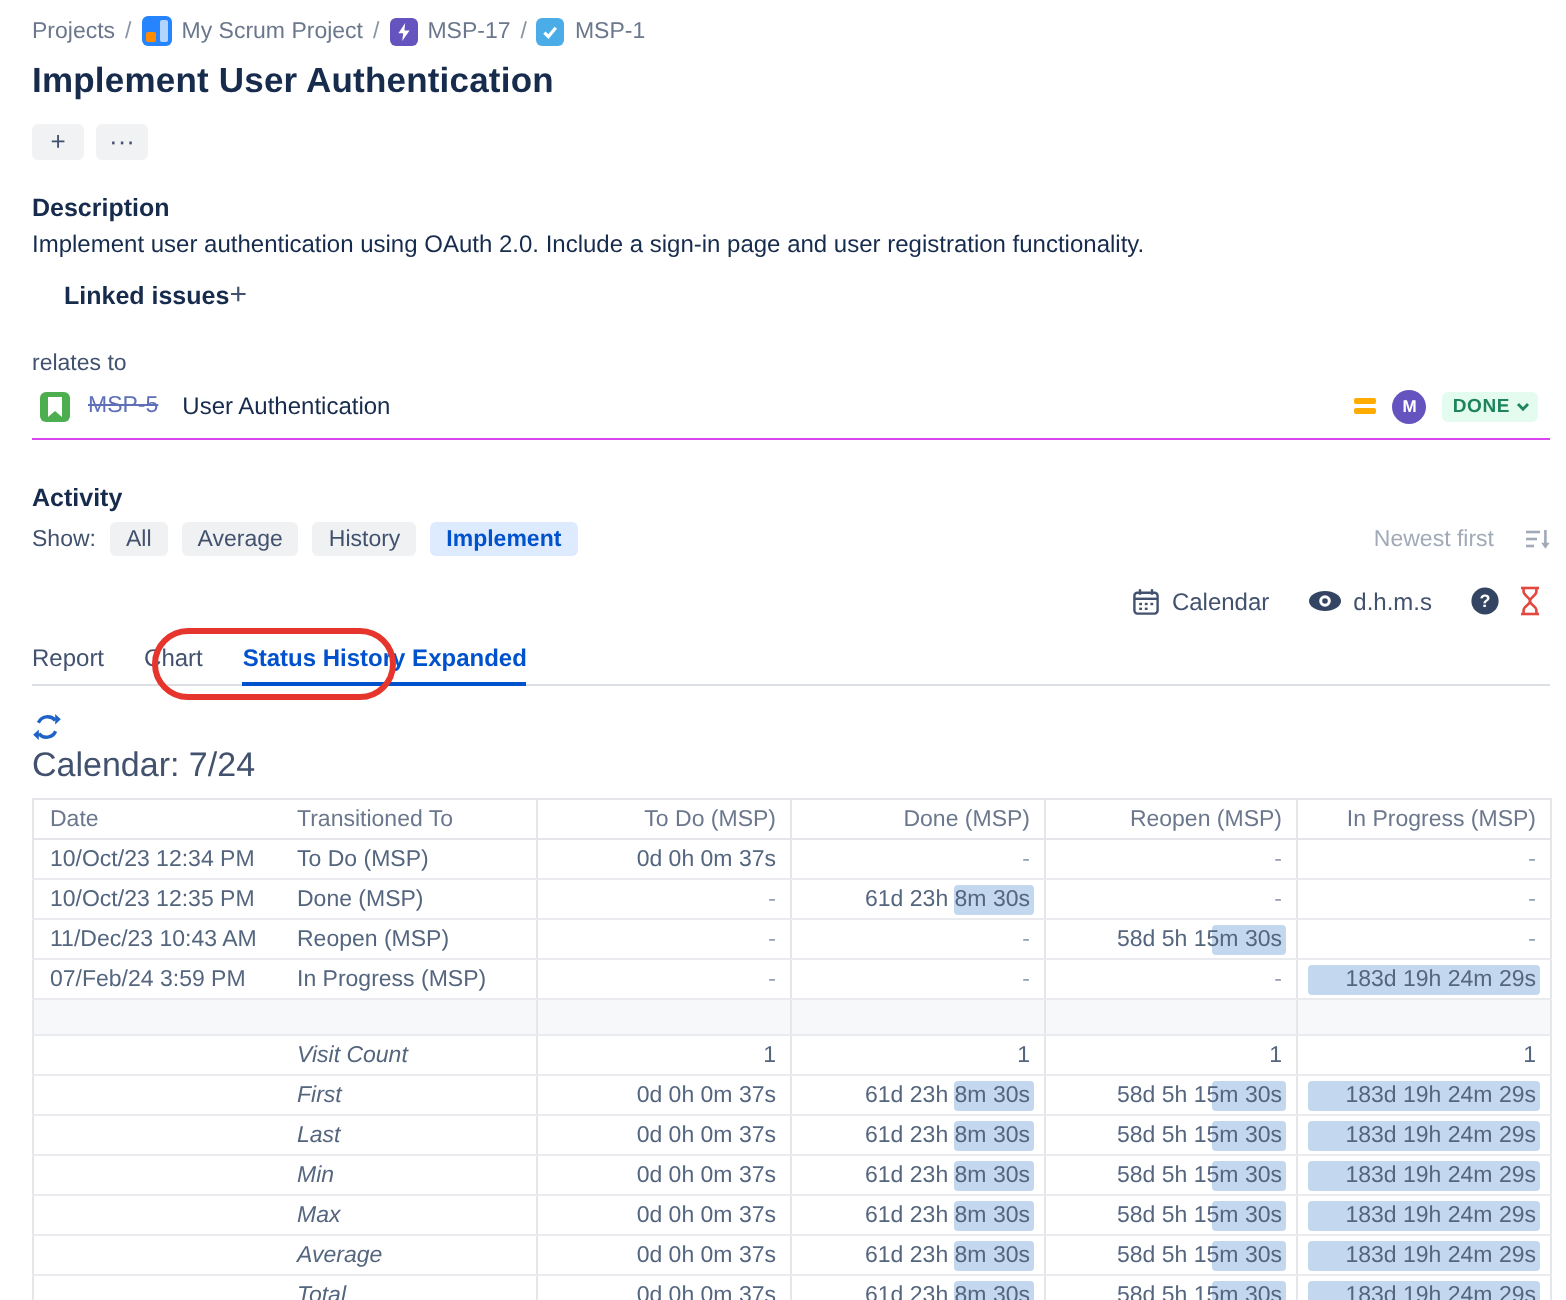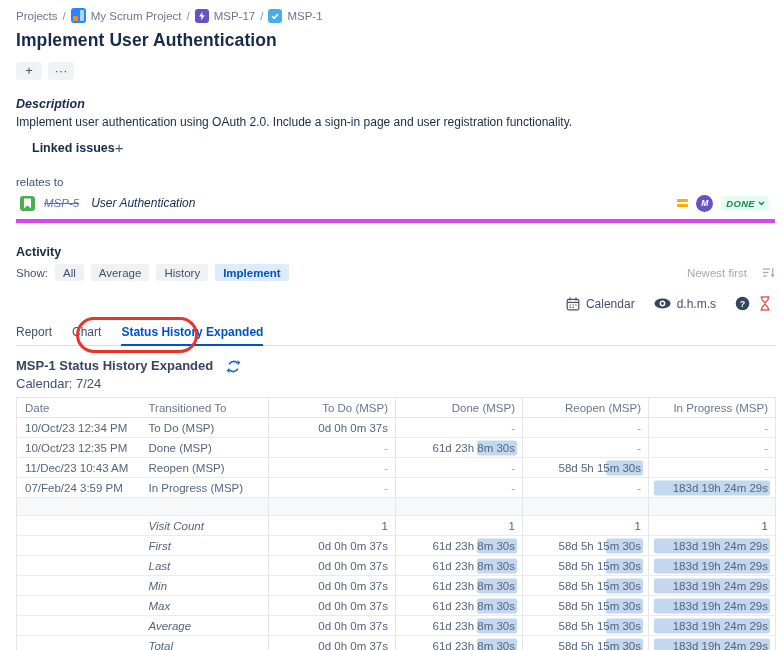--- a/index.html
+++ b/index.html
@@ -19,28 +19,28 @@
   .task-ic { background:#4bade8; }
 
   
   .page-title { margin-top:7px; font-size:17.5px; font-weight:bold; color:#172b4d; letter-spacing:.1px; }
   .actions { margin-top:11px; display:flex; gap:6px; }
   .act-btn { width:26px; height:18px; background:#f1f2f4; border:none; border-radius:3px;
     color:#42526e; font-size:13px; line-height:16px; cursor:pointer; display:flex; align-items:center; justify-content:center; }
 
   
   .sec-h { font-size:12.5px; font-weight:bold; color:#172b4d; }
-  .desc-h { margin-top:17px;font-style:italic; }
+  .desc-h { margin-top:17px; }
   .desc-body { margin-top:4px; font-size:12px; color:#172b4d; }
 
   
   .linked-h { margin-top:12px; display:flex; justify-content:flex-start; align-items:center; padding-right:4px;padding-left:16px; }
   .plus-plain { font-size:15px; color:#42526e; cursor:pointer; line-height:14px; }
   .relates { margin-top:21px; font-size:11.5px; color:#42526e; }
-  .issue-row-wrap { margin-top:4px; border-bottom:4px solid #d946ef; padding-bottom:5px;font-style:italic; }
+  .issue-row-wrap { margin-top:4px; border-bottom:1px solid #d946ef; padding-bottom:5px; }
   .issue-row { display:flex; align-items:center; height:22px; padding:0 6px 0 4px; }
   .story-ic { width:15px; height:15px; border-radius:3px; background:#4cae4f; display:flex; align-items:center; justify-content:center; }
   .issue-key { margin-left:9px; font-size:11.5px; color:#5e6fb8; text-decoration:line-through; }
   .issue-sum { margin-left:12px; font-size:12px; color:#172b4d; }
   .issue-right { margin-left:auto; display:flex; align-items:center; gap:8px; }
   .prio { display:flex; flex-direction:column; gap:2px; }
   .prio b { display:block; width:11px; height:3px; border-radius:1px; background:#ffab00; }
   .avatar { width:17px; height:17px; border-radius:50%; background:#6554c0; color:#fff; font-size:8.5px; font-weight:bold;
     display:flex; align-items:center; justify-content:center; }
   .done-badge { display:inline-flex; align-items:center; gap:3px; background:#e3fcef; color:#1f845a;
@@ -63,21 +63,21 @@
   .tab { cursor:pointer; position:relative; }
   .tab.active { color:#0052cc; font-weight:bold; }
   .tab.active::after { content:""; position:absolute; left:0; right:0; bottom:-7px; height:2px; background:#0052cc; }
   .annotation { position:absolute; left:60px; top:-8px; width:122px; height:36px;
     border:3px solid #e5352c; border-radius:18px; pointer-events:none; }
 
   
   .report-title-row { margin-top:10px; display:flex; align-items:center; gap:13px; }
   .report-title { font-size:13px; font-weight:bold; color:#344563; }
   .refresh { cursor:pointer; display:inline-flex; margin-top:3px; }
-  .cal-note { margin-top:2px; font-size:13px; color:#42526e; }
+  .cal-note { margin-top:2px; font-size:17px; color:#42526e; }
 
   
   table.status { margin-top:6px; width:759px; table-layout:fixed; border-collapse:collapse;
     font-size:11.5px; color:#54657e; border-left:1px solid #e4e6ea; border-right:1px solid #e4e6ea; }
   table.status col.c1{width:124px} table.status col.c2{width:128px} table.status col.c3{width:127px}
   table.status col.c4{width:127px} table.status col.c5{width:126px} table.status col.c6{width:127px}
   table.status th { height:20px; font-weight:normal; color:#6b778c; text-align:left; padding:0 7px 0 8px;
     border-top:1px solid #e4e6ea; border-bottom:1px solid #e4e6ea; }
   table.status th.num { text-align:right; }
   table.status td { height:20px; border-bottom:1px solid #e9ebee; padding:0 7px 0 8px; }
@@ -222,21 +222,20 @@
   </div>
 
   <div class="tabs">
     <span class="tab">Report</span>
     <span class="tab">Chart</span>
     <span class="tab active">Status History Expanded</span>
     <span class="annotation"></span>
   </div>
 
   <div class="report-title-row">
-    <span class="report-title">MSP-1 Status History Expanded</span>
     <span class="refresh">
       <svg width="15" height="15" viewBox="0 0 15 15">
         <g stroke="#1f63c8" stroke-width="1.7" fill="none">
           <path d="M3.2 5.4 A5 5 0 0 1 11.6 4.2"></path>
           <path d="M11.8 9.6 A5 5 0 0 1 3.4 10.8"></path>
         </g>
         <polygon points="11.6,1.0 11.6,6.2 14.4,3.6" fill="#1f63c8"></polygon>
         <polygon points="3.4,8.8 3.4,14.0 0.6,11.4" fill="#1f63c8"></polygon>
       </svg>
     </span>

